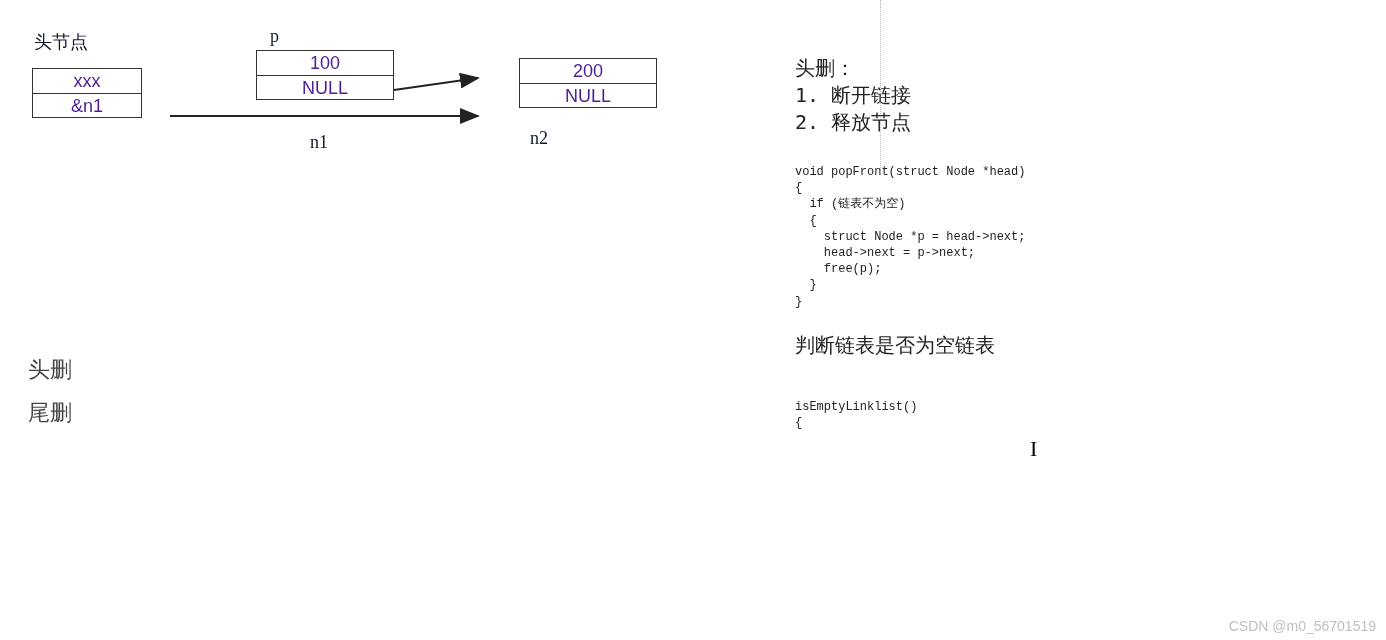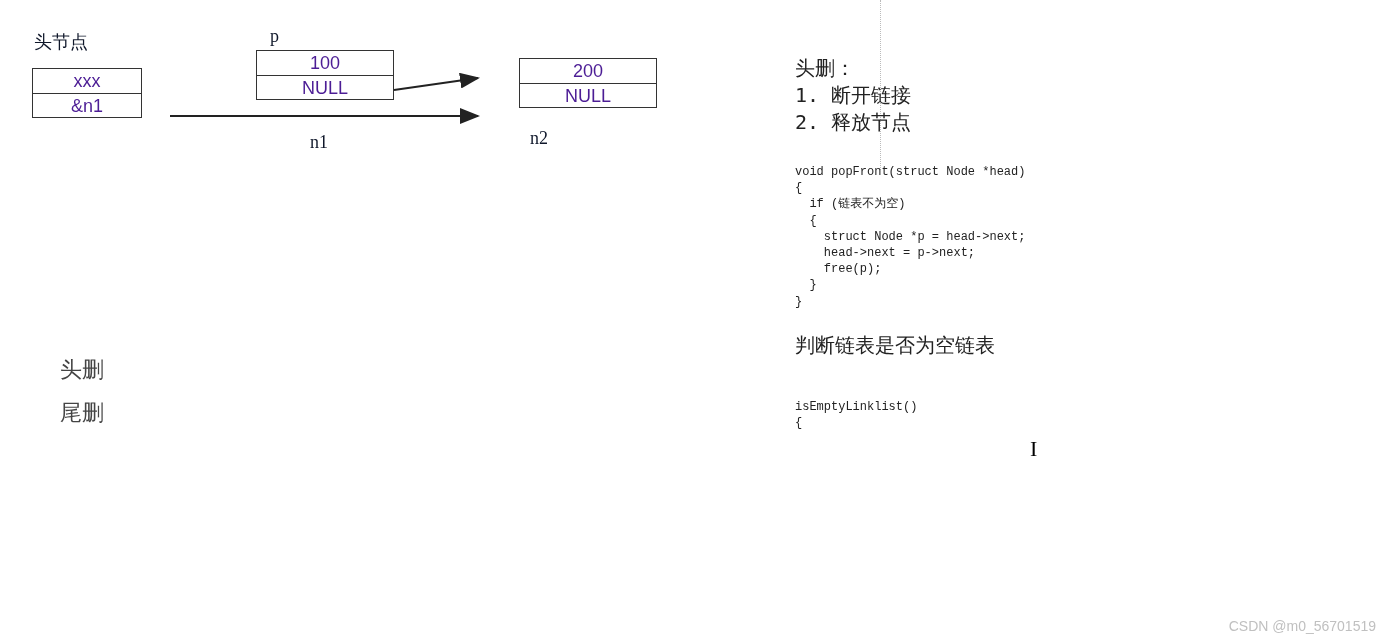--- a/index.html
+++ b/index.html
@@ -54,21 +54,20 @@
     line-height: 24px;
     height: 24px;
   }
   .node-row + .node-row {
     border-top: 1.5px solid #333;
   }
   .small-text {
     font-size: 22px;
     color: #444;
     position: absolute;
-    margin-left: 32px;
   }
   svg.arrows {
     position: absolute;
     left: 0; top: 0;
     width: 770px; height: 250px;
     pointer-events: none;
   }
   .watermark {
     position: absolute;
     right: 10px;

